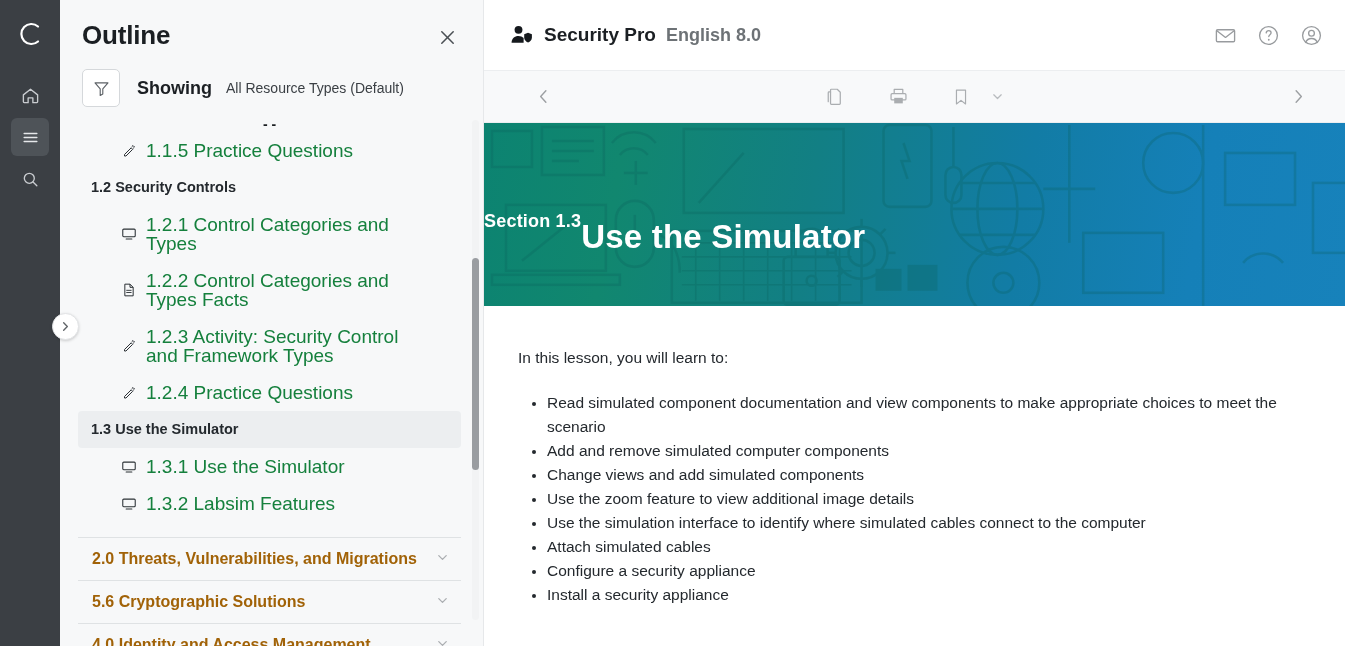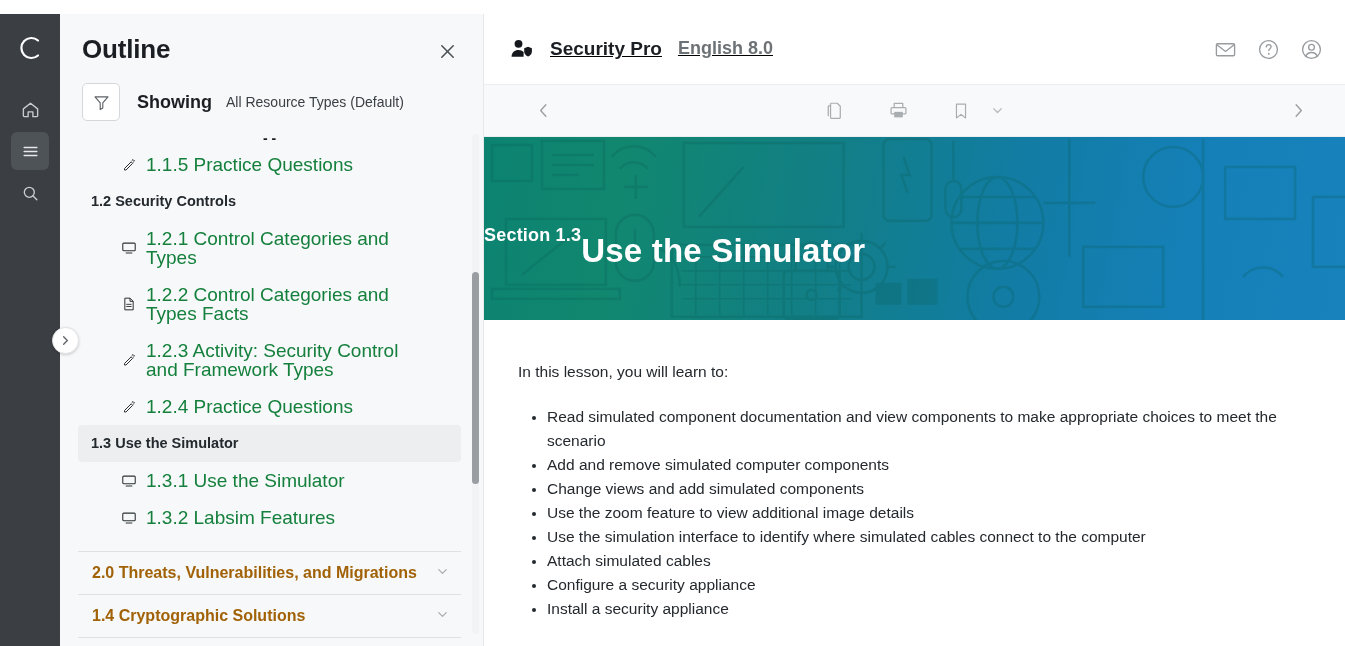--- a/index.html
+++ b/index.html
@@ -5,21 +5,21 @@
 <style>
   * { box-sizing: border-box; }
   html, body {
     margin: 0; padding: 0;
     width: 1345px; height: 646px;
     overflow: hidden;
     background: #ffffff;
     font-family: "Liberation Sans", "DejaVu Sans", sans-serif;
     -webkit-font-smoothing: antialiased;
   }
-  #app { position: relative; width: 1345px; height: 518px; display: flex; margin-top: 14px; }
+  #app { position: relative; width: 1345px; height: 518px; display: flex; }
 
   
   .rail {
     width: 60px; height: 646px; flex: 0 0 60px;
     background: #3b3f44;
     display: flex; flex-direction: column; align-items: center;
     padding-top: 14px; position: relative; z-index: 5;
   }
   .rail-logo {
     width: 40px; height: 40px; margin-bottom: 22px;
@@ -124,21 +124,21 @@
   
   .main {
     flex: 1 1 auto; height: 646px; background: #ffffff;
     display: flex; flex-direction: column; position: relative;
   }
   .main-header {
     height: 71px; flex: 0 0 71px; background: #fff;
     display: flex; align-items: center; padding: 0 22px 0 26px;
     border-bottom: 1px solid #eceef0;
   }
-  .brand { display: flex; align-items: flex-start; gap: 16px; text-decoration: underline; }
+  .brand { display: flex; align-items: flex-end; gap: 10px; }
   .brand-icon { align-self: center; display: flex; }
   .brand-name { font-size: 19px; font-weight: bold; color: #1b1f23; }
   .brand-ver { font-size: 18px; color: #6d7276; font-weight: bold; }
   .header-actions { margin-left: auto; display: flex; align-items: center; gap: 20px; }
   .header-actions .hicon { cursor: pointer; display: flex; opacity: .62; }
 
   .toolbar {
     height: 52px; flex: 0 0 52px; background: #f8f9fa;
     border-bottom: 1px solid #eceef0;
     display: flex; align-items: center; position: relative;
@@ -336,21 +336,21 @@
       <div class="chapter-list">
         <div class="chapter">
           <span class="chapter-label">2.0 Threats, Vulnerabilities, and Migrations</span>
           <span class="chev">
             <svg width="13" height="13" viewBox="0 0 14 14" fill="none">
               <path d="M3 5l4 4 4-4" stroke="#6c7176" stroke-width="1.4" stroke-linecap="round" stroke-linejoin="round"></path>
             </svg>
           </span>
         </div>
         <div class="chapter">
-          <span class="chapter-label">1.4 Cryptographic Solutions</span>
+          <span class="chapter-label">5.6 Cryptographic Solutions</span>
           <span class="chev">
             <svg width="13" height="13" viewBox="0 0 14 14" fill="none">
               <path d="M3 5l4 4 4-4" stroke="#6c7176" stroke-width="1.4" stroke-linecap="round" stroke-linejoin="round"></path>
             </svg>
           </span>
         </div>
         <div class="chapter">
           <span class="chapter-label">4.0 Identity and Access Management</span>
           <span class="chev">
             <svg width="13" height="13" viewBox="0 0 14 14" fill="none">

